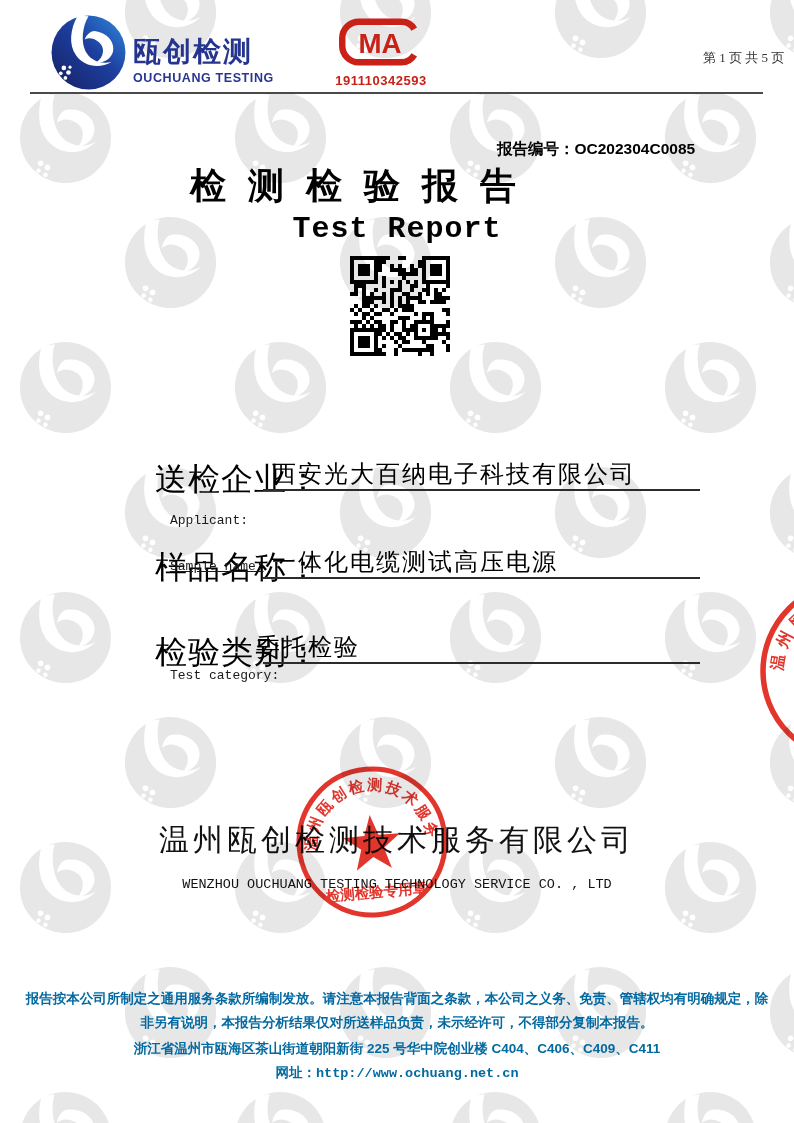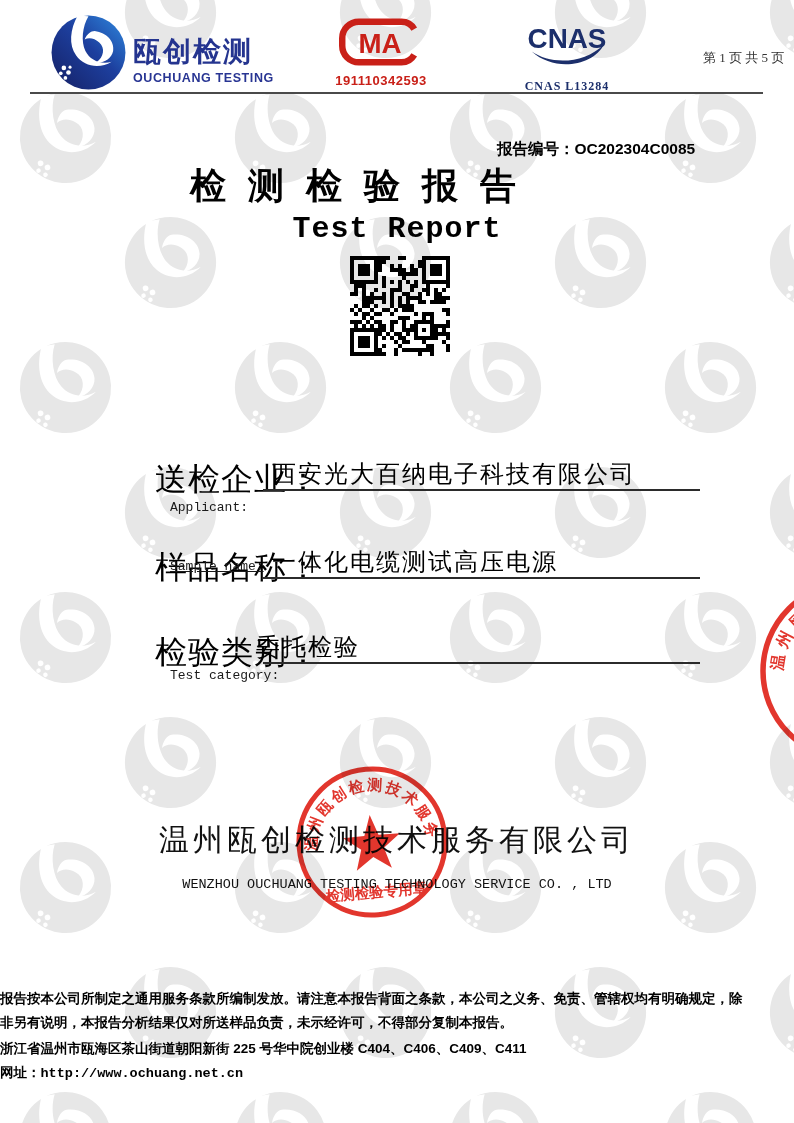--- a/index.html
+++ b/index.html
@@ -31,21 +31,21 @@
   .field-label{font-size:32px;font-family:"Liberation Serif",serif;letter-spacing:1px;}
   .field-value{font-size:24px;font-family:"Liberation Serif",serif;letter-spacing:2px;}
   .field-line{height:2px;background:#2b2b2b;}
   .field-sub{font-size:13px;font-family:"Liberation Mono","DejaVu Sans Mono",monospace;color:#1a1a1a;}
   
   .company-cn{left:0;top:820px;width:794px;text-align:center;font-size:30px;letter-spacing:4px;
               font-family:"Liberation Serif",serif;color:#111;}
   .company-en{left:0;top:877px;width:794px;text-align:center;font-size:13.5px;
               font-family:"Liberation Mono","DejaVu Sans Mono",monospace;color:#111;}
   
-  .foot{left:0;width:794px;text-align:left;font-size:13.5px;font-weight:600;color:#000000;}
+  .foot{left:0;width:794px;text-align:center;font-size:13.5px;font-weight:600;color:#0369a1;}
   .foot-url{font-family:"Liberation Mono","DejaVu Sans Mono",monospace;font-weight:700;}
   
   #seal-layer{left:0;top:0;z-index:6;pointer-events:none;mix-blend-mode:multiply;opacity:0.92;}
   .seal-text{font-family:"Liberation Serif",serif;font-weight:700;}
 </style>
 </head>
 <body>
 
 <div id="page">
 
@@ -438,27 +438,20 @@
 
   <div class="abs z1 cma">
     <svg viewBox="0 0 92 52" width="92" height="48">
       <path d="M82 12 A16 16 0 0 0 68 4 H22 A18 18 0 0 0 4 22 v8 A18 18 0 0 0 22 48 h46 A16 16 0 0 0 82 40" fill="none" stroke="#c92018" stroke-width="7"></path>
       <text x="45" y="38" text-anchor="middle" font-size="30" font-weight="bold" fill="#c92018" font-family="Liberation Sans, sans-serif">MA</text>
     </svg>
     <div class="cma-num">191110342593</div>
   </div>
 
 
-  <div class="abs z1 cnas">
-    <svg viewBox="0 0 96 56" width="92" height="52">
-      <text x="48" y="30" text-anchor="middle" font-size="30" font-weight="bold" fill="#1c2f6b" font-family="Liberation Sans, sans-serif">CNAS</text>
-      <path d="M10 34 C30 48 66 48 88 26 C76 50 34 56 10 34 Z" fill="#1c2f6b"></path>
-    </svg>
-    <div class="cnas-num">CNAS L13284</div>
-  </div>
 
   <div class="abs z1 page-num">第 1 页 共 5 页</div>
   <div class="abs z1 header-rule"></div>
 
   <div class="abs z1 report-no">
     <span>报告编号：</span><span>OC202304C0085</span>
   </div>
   <div class="abs z1 title-cn">检 测 检 验 报 告</div>
   <div class="abs z1 title-en">Test Report</div>
 
@@ -782,21 +775,21 @@
         <rect x="44" y="96" width="4" height="4" fill="#000"></rect>
         <rect x="68" y="96" width="4" height="4" fill="#000"></rect>
         <rect x="80" y="96" width="4" height="4" fill="#000"></rect>
       </svg>
   </div>
 
   <div>
     <div class="abs z1 field-label" style="left:155px;top:458px;">送检企业：</div>
     <div class="abs z1 field-value" style="left:272px;top:458px;">西安光大百纳电子科技有限公司</div>
     <div class="abs z1 field-line" style="left:263px;top:489px;width:437px;"></div>
-    <div class="abs z1 field-sub" style="left:170px;top:500px;">Applicant:</div>
+    <div class="abs z1 field-sub" style="left:170px;top:513px;">Applicant:</div>
 
     <div class="abs z1 field-label" style="left:155px;top:546px;">样品名称：</div>
     <div class="abs z1 field-value" style="left:272px;top:546px;">一体化电缆测试高压电源</div>
     <div class="abs z1 field-line" style="left:263px;top:577px;width:437px;"></div>
     <div class="abs z1 field-sub" style="left:170px;top:559px;text-decoration:underline;">Sample name:</div>
 
     <div class="abs z1 field-label" style="left:155px;top:631px;">检验类别：</div>
     <div class="abs z1 field-value" style="left:256px;top:631px;">委托检验</div>
     <div class="abs z1 field-line" style="left:263px;top:662px;width:437px;"></div>
     <div class="abs z1 field-sub" style="left:170px;top:668px;">Test category:</div>

